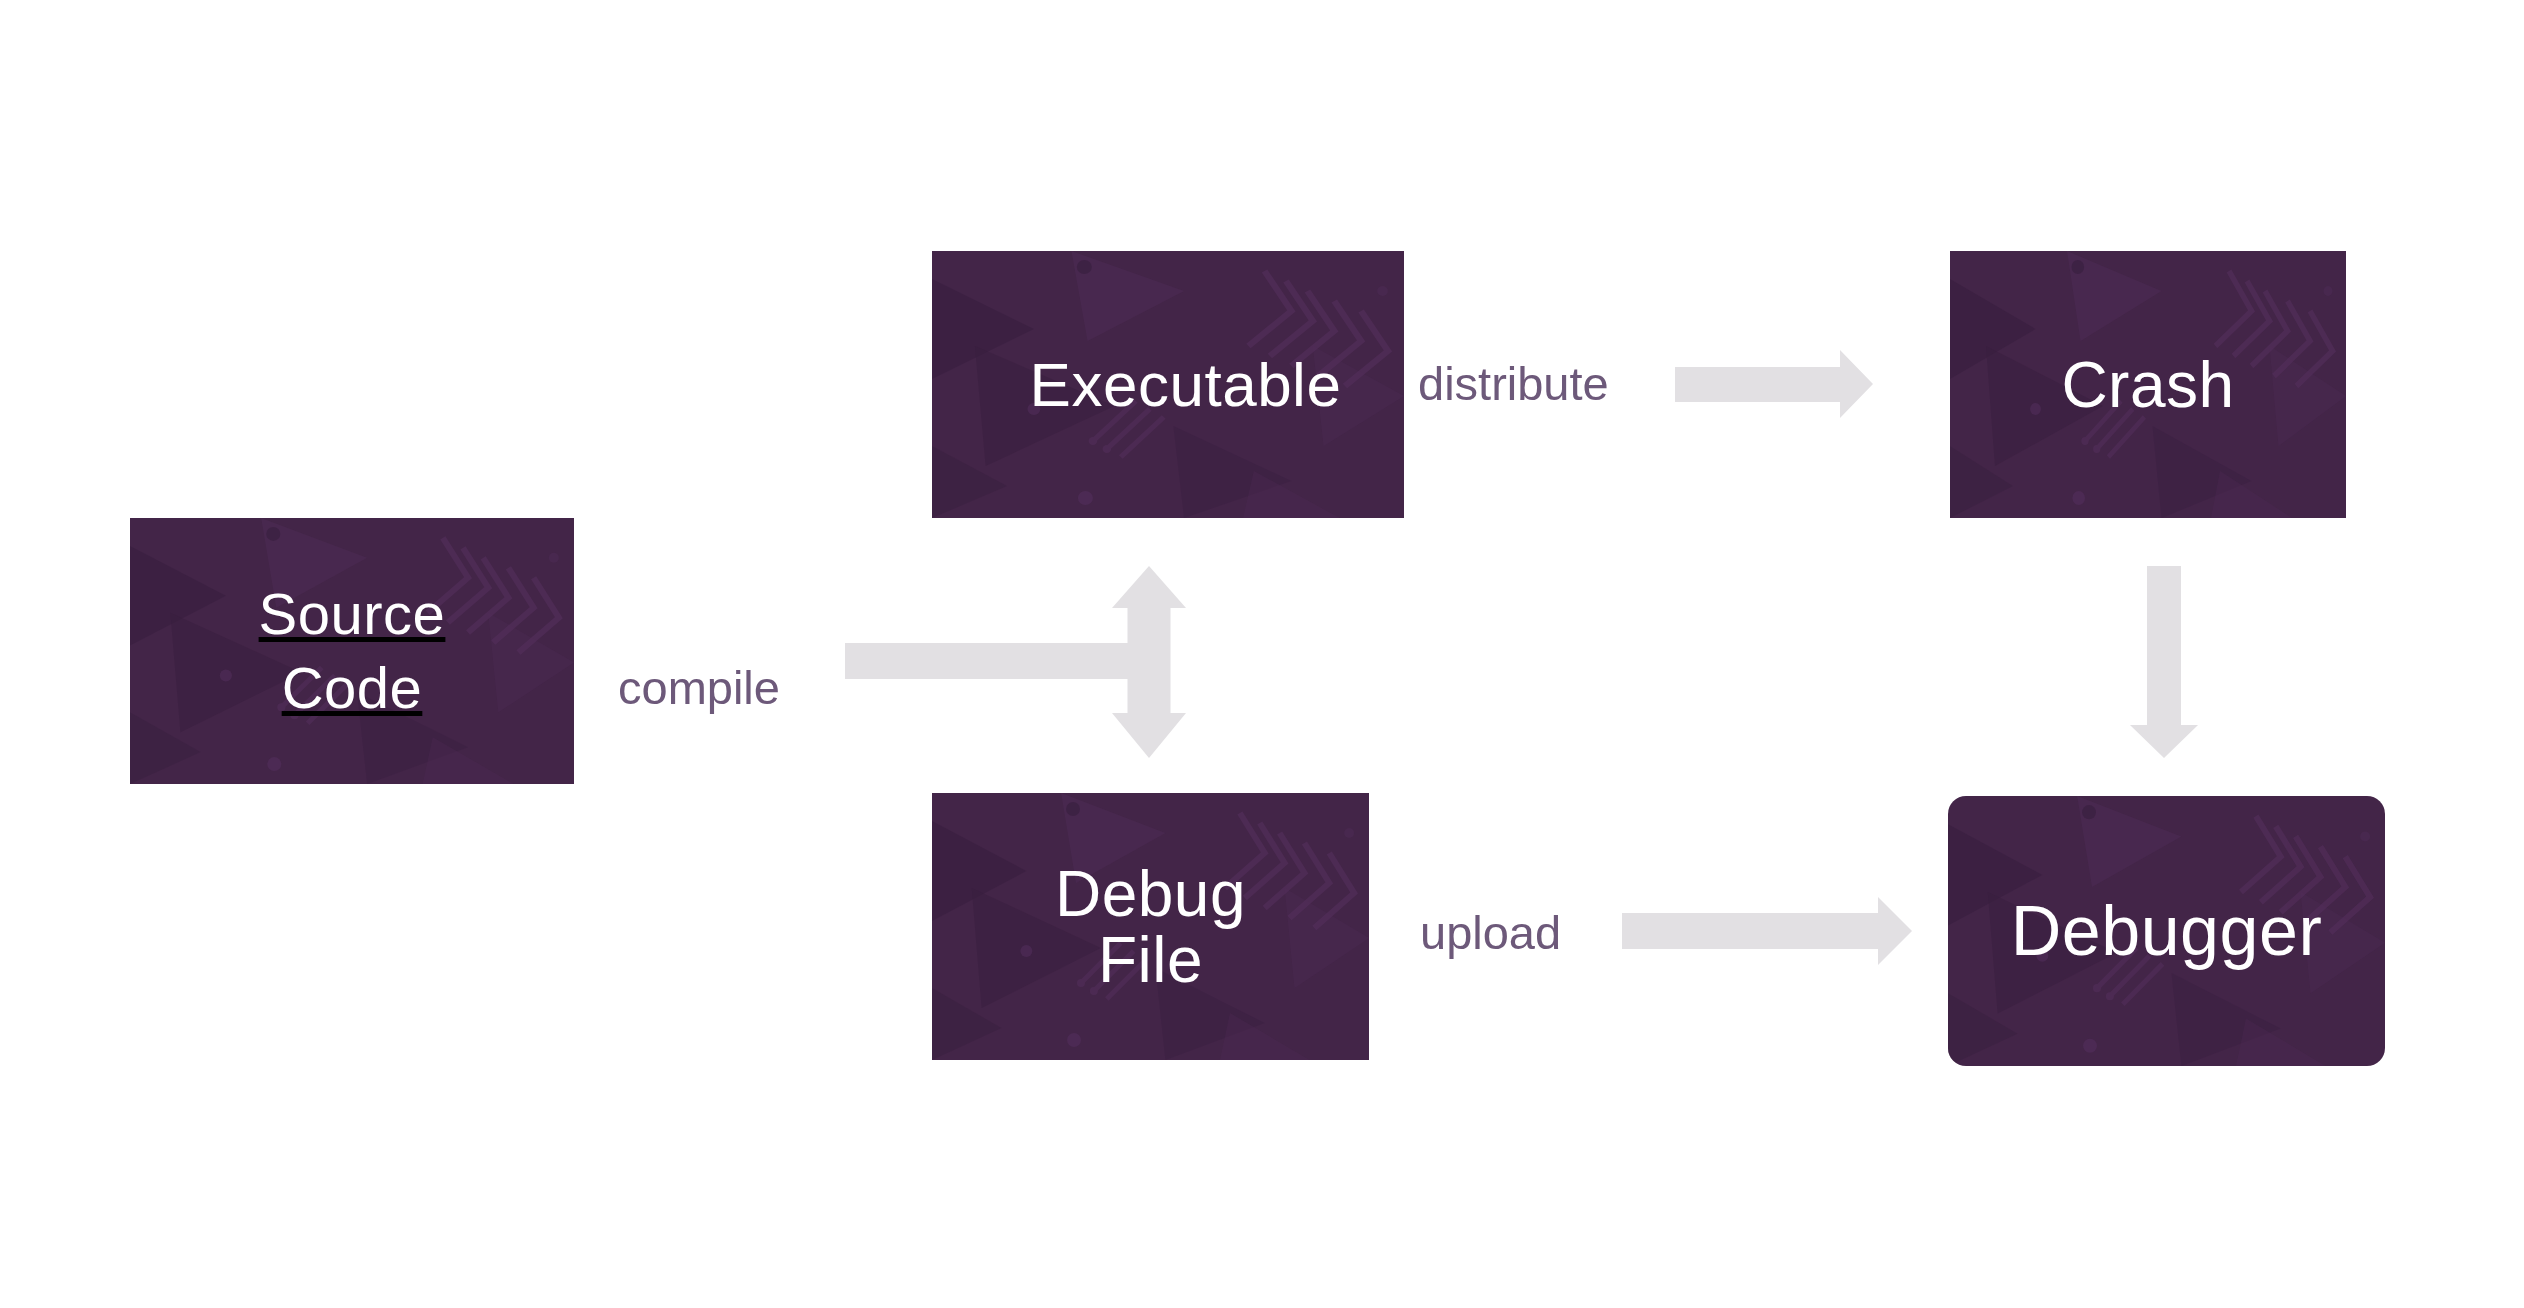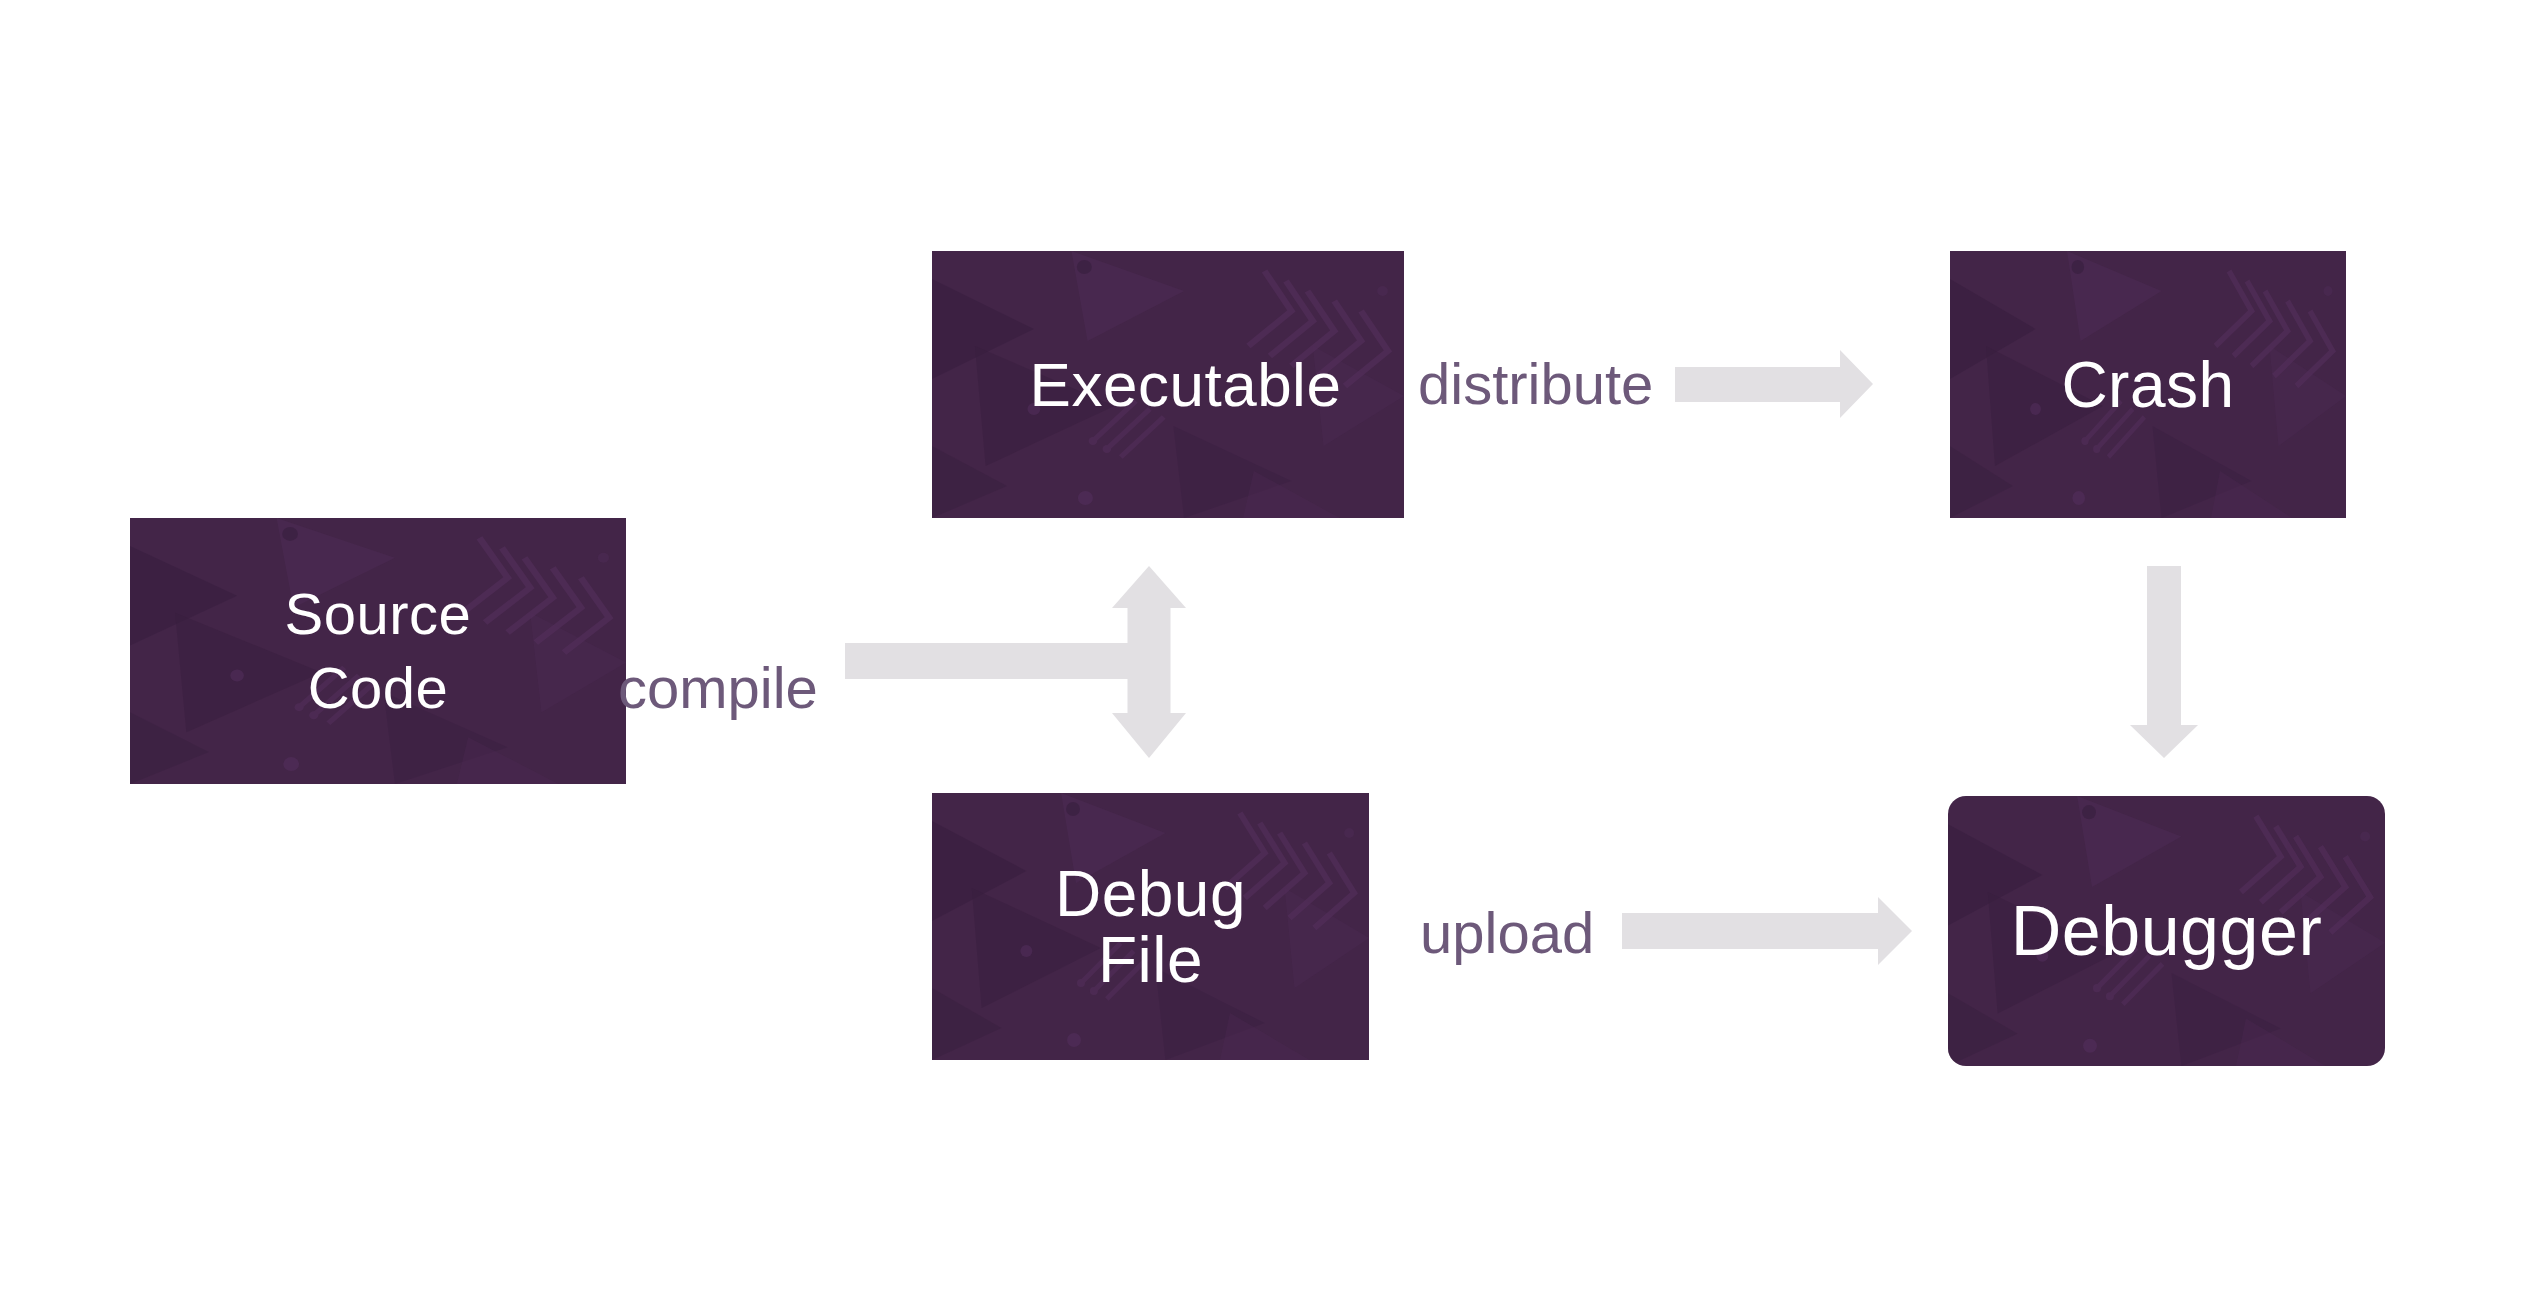--- a/index.html
+++ b/index.html
@@ -32,36 +32,36 @@
   }
   .node-label {
     position: relative;
     z-index: 2;
     color: #ffffff;
     text-align: center;
     white-space: pre-line;
     font-weight: 400;
     letter-spacing: 0.5px;
   }
-  .node-source-code   { left: 130px;  top: 518px; width: 496px; height: 266px; }
+  .node-source-code   { left: 130px;  top: 518px; width: 444px; height: 266px; text-decoration: underline; }
   .node-source-code   .node-label { font-size: 58px; line-height: 74px; }
   .node-executable    { left: 932px;  top: 251px; width: 437px; height: 267px; padding-left: 35px; }
   .node-executable    .node-label { font-size: 62px; line-height: 70px; }
   .node-debug-file    { left: 932px;  top: 793px; width: 437px; height: 267px; }
   .node-debug-file    .node-label { font-size: 64px; line-height: 66px; }
   .node-crash         { left: 1950px; top: 251px; width: 396px; height: 267px; }
   .node-crash         .node-label { font-size: 64px; line-height: 70px; }
   .node-debugger      { left: 1948px; top: 796px; width: 437px; height: 270px; border-radius: 18px; }
   .node-debugger      .node-label { font-size: 70px; line-height: 76px; }
 
   
   .edge-label {
     position: absolute;
     color: #6d597a;
-    font-size: 58px;
+    font-size: 47px;
     line-height: 58px;
     white-space: nowrap;
     font-weight: 400;
   }
   .label-compile    { left: 618px;  top: 659px; }
   .label-distribute { left: 1418px; top: 355px; }
   .label-upload     { left: 1420px; top: 904px; }
 
   
   .arrow-layer {

